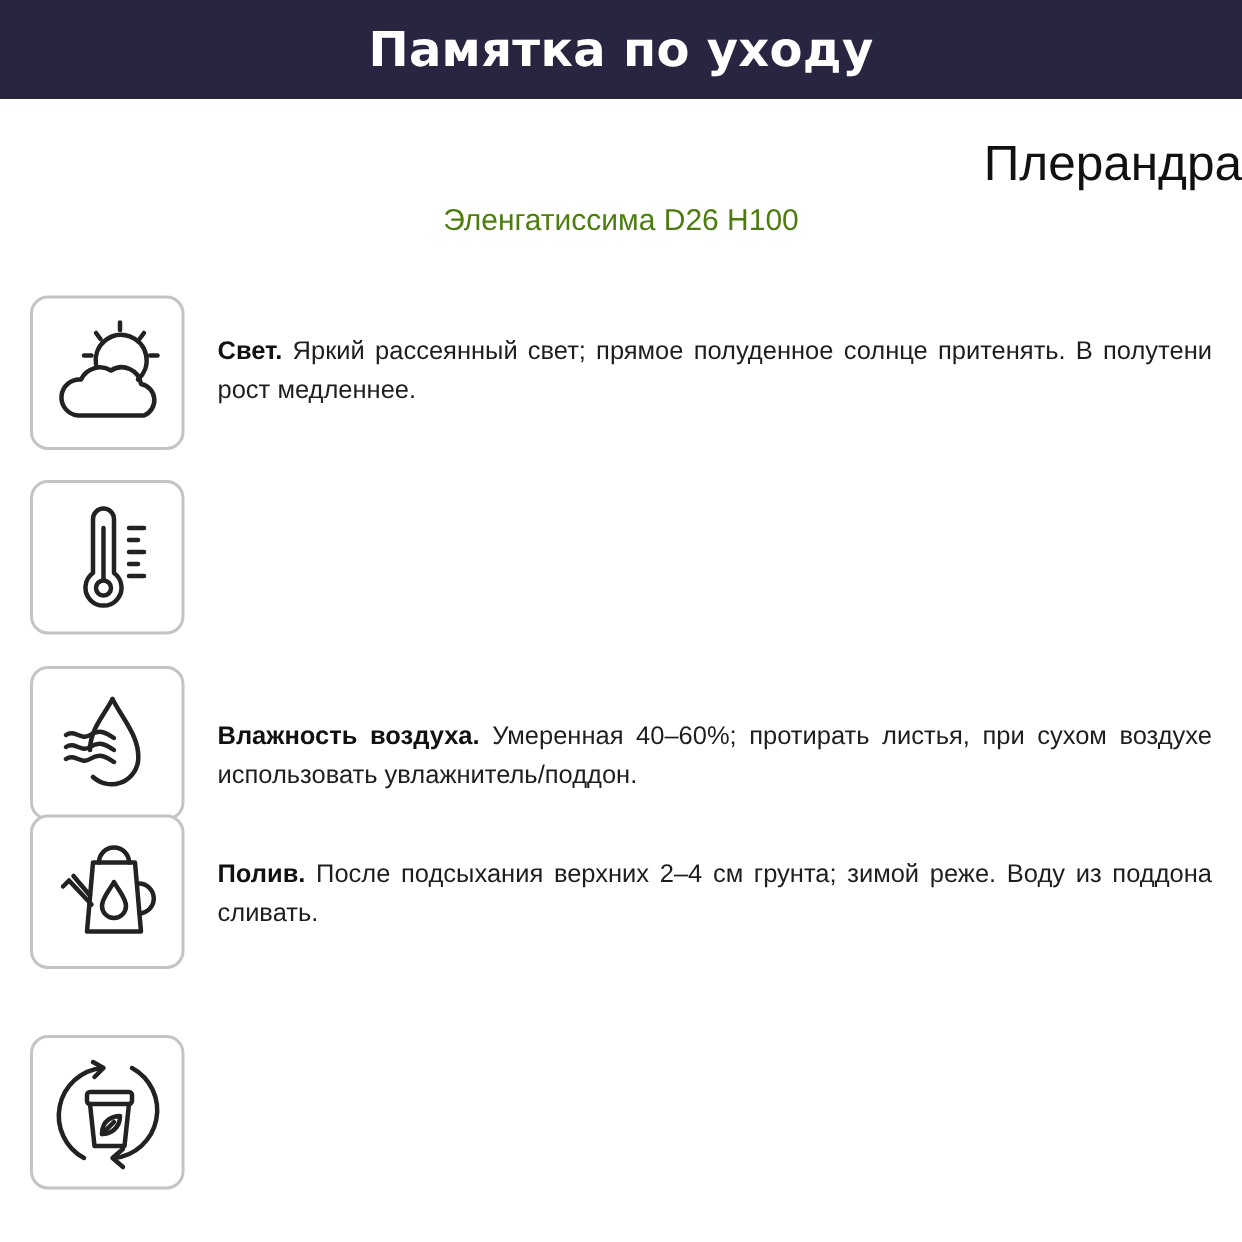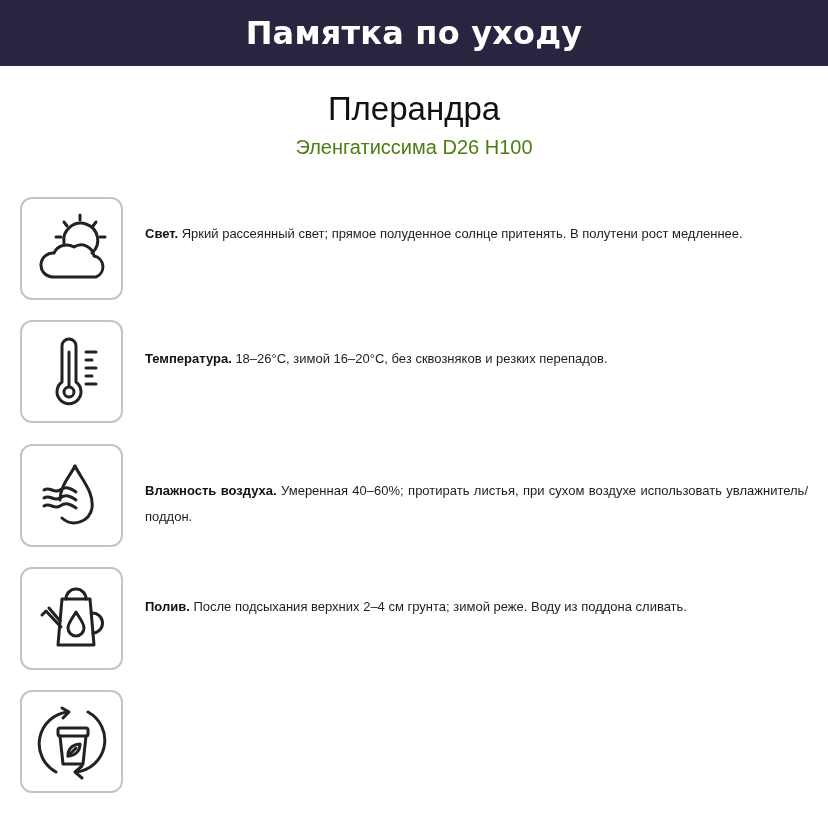--- a/index.html
+++ b/index.html
@@ -9,43 +9,43 @@
   }
   .header {
     position: absolute; left: 0; top: 0; width: 828px; height: 66px;
     background: #27253f; display: flex; align-items: center; justify-content: center;
   }
   .header-title {
     color: #ffffff; font-family: "DejaVu Sans", sans-serif; font-weight: bold;
     font-size: 32px; letter-spacing: 0.2px;
   }
   .plant-name {
-    position: absolute; top: 90px; left: 0; width: 828px; text-align: center;
+    position: absolute; top: 90px; left: 0; width: 828px; text-align: right;
     font-size: 33px; color: #111;
   }
   .plant-sub {
     position: absolute; top: 136px; left: 0; width: 828px; text-align: center;
     font-size: 20px; color: #4d7c0f;
   }
   .item { position: absolute; left: 20px; width: 790px; height: 106px; }
   .icon-box {
     position: absolute; left: 0; top: 0; width: 103px; height: 103px;
     border: 2px solid #c4c4c4; border-radius: 12px; box-sizing: border-box;
     display: flex; align-items: center; justify-content: center; background: #fff;
   }
   .icon-box svg { width: 84px; height: 84px; }
   .item-text {
     position: absolute; left: 125px; width: 663px;
-    font-size: 13px; line-height: 26px; color: #1e1e1e; text-align: justify;
+    font-size: 17px; line-height: 26px; color: #1e1e1e; text-align: justify;
   }
   .item-text b { font-weight: bold; color: #111; }
   .i1 { top: 197px; } .i1 .item-text { top: 24px; }
   .i2 { top: 320px; } .i2 .item-text { top: 26px; }
   .i3 { top: 444px; } .i3 .item-text { top: 34px; }
-  .i4 { top: 567px; padding-left: 12px; } .i4 .item-text { top: 27px; }
+  .i4 { top: 543px; padding-left: 12px; } .i4 .item-text { top: 27px; }
   .i5 { top: 690px; } .i5 .item-text { top: 13px; }
 </style>
 </head>
 <body>
 
 <div class="header">
   <span class="header-title">Памятка по уходу</span>
 </div>
 
 <div class="plant-name">Плерандра</div>
@@ -73,23 +73,20 @@
     <svg viewBox="0 0 84 84" fill="none" stroke="#222" stroke-width="3" stroke-linecap="round" stroke-linejoin="round">
       <path d="M32 52 V16 A7 7 0 0 1 46 16 V52 A12 12 0 1 1 32 52 Z"></path>
       <line x1="39" y1="22" x2="39" y2="56"></line>
       <circle cx="39" cy="62" r="5"></circle>
       <line x1="56" y1="22" x2="66" y2="22"></line>
       <line x1="56" y1="30" x2="62" y2="30"></line>
       <line x1="56" y1="38" x2="66" y2="38"></line>
       <line x1="56" y1="46" x2="62" y2="46"></line>
       <line x1="56" y1="54" x2="66" y2="54"></line>
     </svg>
-  </div>
-  <div class="item-text">
-    <b>Температура.</b><span> 18–26°C, зимой 16–20°C, без сквозняков и резких перепадов.</span>
   </div>
 </div>
 
 <div class="item i3">
   <div class="icon-box">
     <svg viewBox="0 0 84 84" fill="none" stroke="#222" stroke-width="3" stroke-linecap="round" stroke-linejoin="round">
       <path d="M45 12 C40 22 30 32 30 46"></path>
       <path d="M45 12 C52 26 64 38 62 54 A18 18 0 0 1 32 64"></path>
       <path d="M14 36 C20 32 24 40 30 36 S40 34 46 38"></path>
       <path d="M14 44 C20 40 24 48 30 44 S40 42 46 46"></path>

